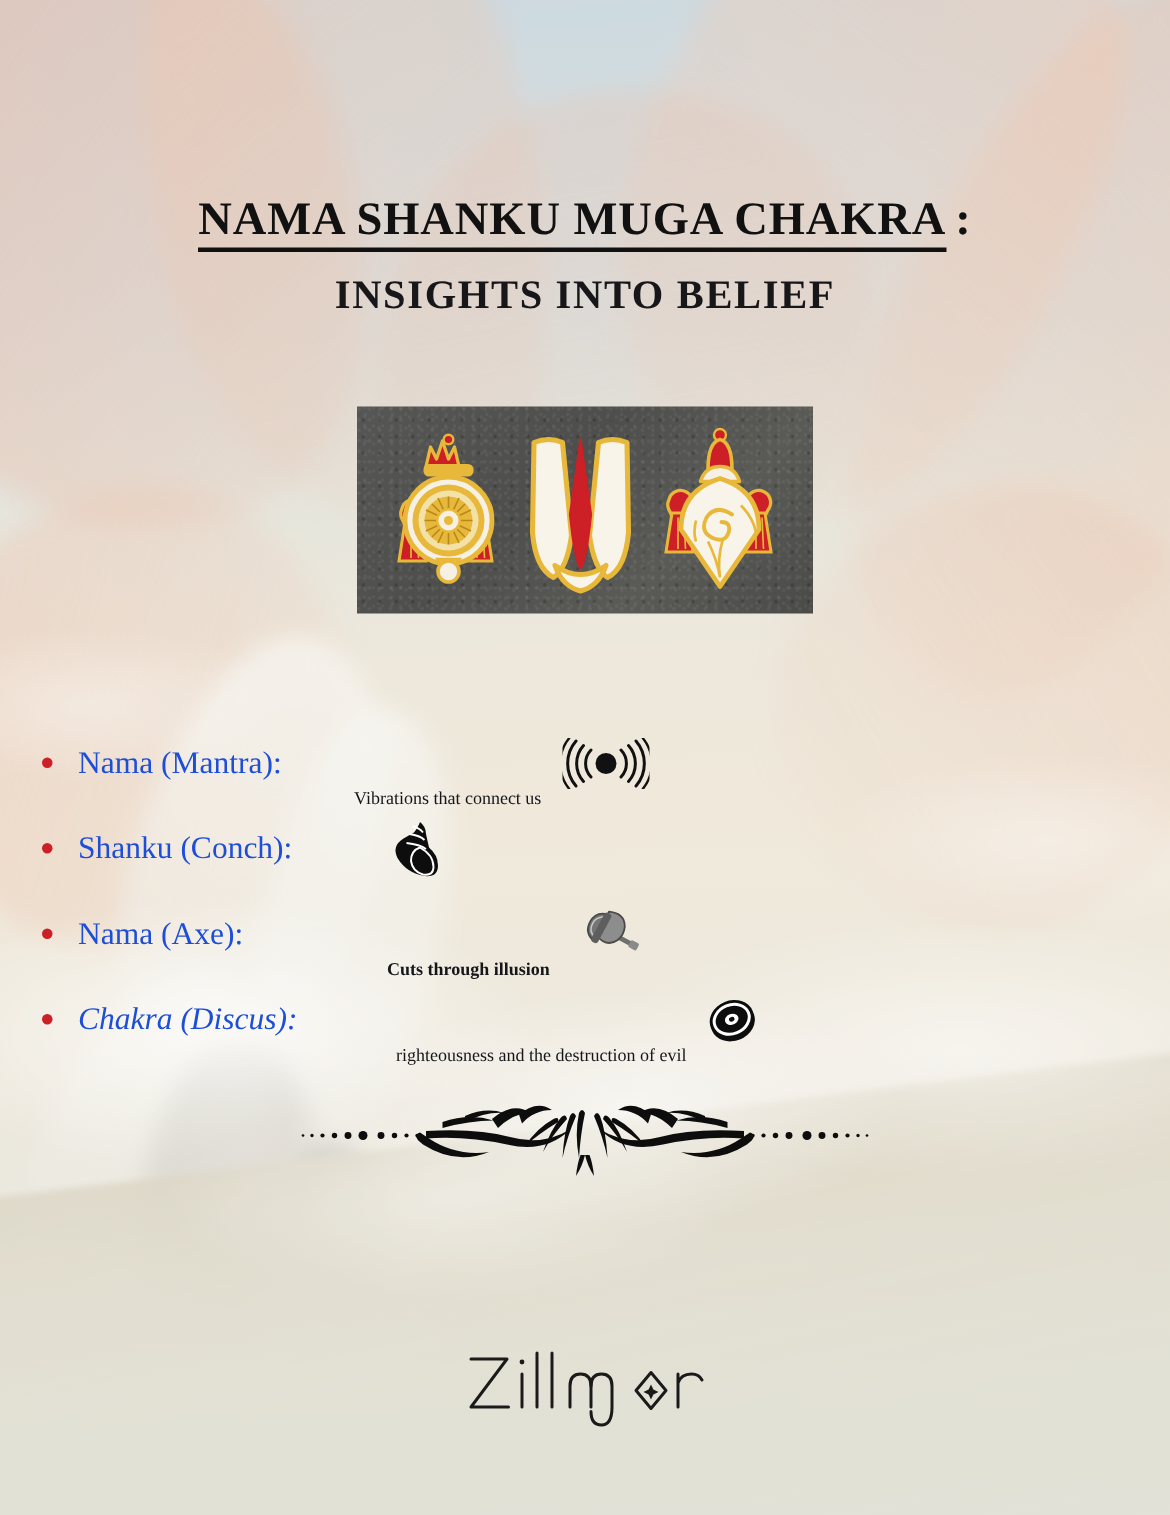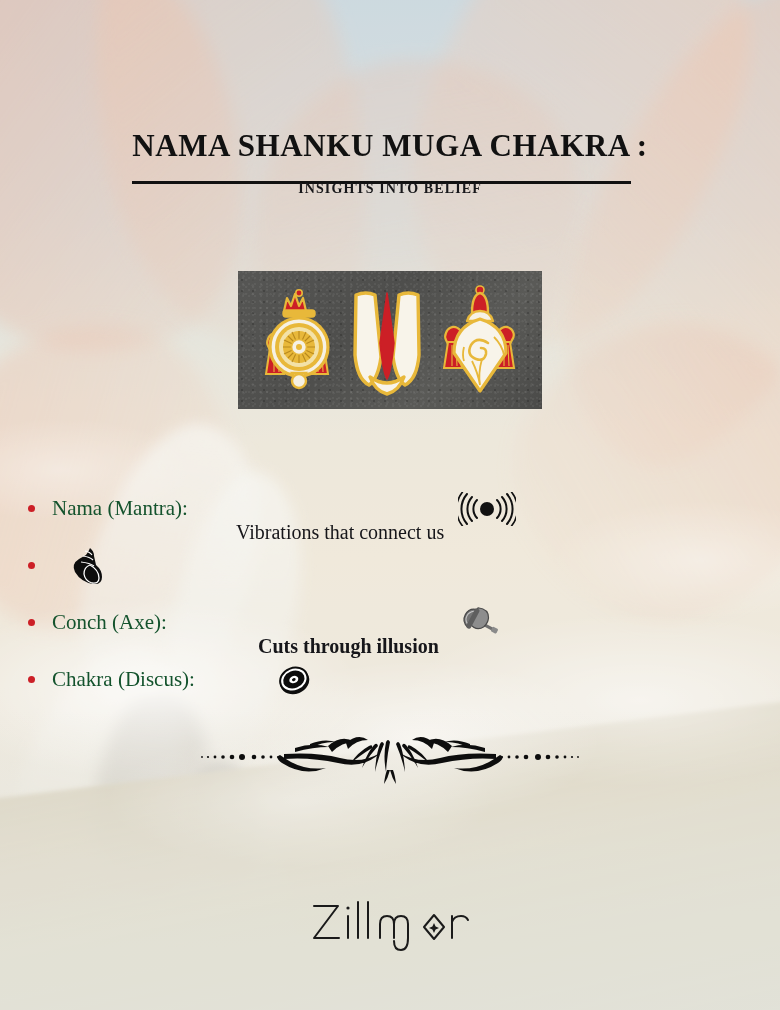--- a/index.html
+++ b/index.html
@@ -149,29 +149,29 @@
   .title-main {
     font-family: "Liberation Serif", serif;
     font-size: 31px;
     font-weight: bold;
     letter-spacing: 0.6px;
     color: #111111;
     white-space: nowrap;
   }
   .title-main .underlined {
     border-bottom: 3px solid #111111;
-    padding-bottom: 18px;
+    padding-bottom: 2px;
   }
   .title-colon {
     margin-left: 6px;
   }
   .title-sub {
     margin-top: 17px;
     font-family: "Liberation Serif", serif;
-    font-size: 14px;
+    font-size: 27px;
     font-weight: bold;
     letter-spacing: 1.1px;
     color: #17171a;
   }
 
   
   .emblem-panel {
     position: absolute;
     left: 238px;
     top: 271px;
@@ -204,30 +204,30 @@
     height: 57px;
   }
   .bullet-dot {
     width: 7px; height: 7px;
     background: #cc1f26;
     border-radius: 50%;
     margin-right: 17px;
     flex: 0 0 auto;
   }
   .label {
-    color: #14532d;
+    color: #1d4ed8;
     font-family: "Liberation Serif", serif;
     font-size: 21px;
     white-space: nowrap;
     flex: 0 0 auto;
   }
   .desc {
     color: #16161a;
     font-family: "Liberation Serif", serif;
-    font-size: 20px;
+    font-size: 12px;
     white-space: nowrap;
     flex: 0 0 auto;
     margin-top: 48px;
   }
   .row-icon {
     flex: 0 0 auto;
     display: flex;
     align-items: center;
     justify-content: center;
   }
@@ -239,21 +239,21 @@
   .r1 .row-icon { margin-left: 14px; }
 
   .r2 .label { width: 190px; }
   .r2 .desc  { margin-left: 0px; }
   .r2 .row-icon { margin-left: 18px; }
 
   .r3 .label { width: 206px; }
   .r3 .desc  { margin-left: 0px; font-weight: bold; }
   .r3 .row-icon { margin-left: 18px; }
 
-  .r4 .label { width: 212px; }
+  .r4 .label { width: 212px; font-style: italic; }
   .r4 .desc  { margin-left: 0px; }
   .r4 .row-icon { margin-left: 12px; }
 
   
   .divider {
     position: absolute;
     left: 50%;
     transform: translateX(-50%);
     top: 726px;
     width: 380px;
@@ -406,50 +406,52 @@
               <path d="M44 5 a18 18 0 0 1 0 24" stroke-width="2"></path>
               <path d="M49 2 a23 23 0 0 1 0 30" stroke-width="2"></path>
               <path d="M53.5 0 a27 27 0 0 1 0 34" stroke-width="1.6"></path>
             </g>
           </svg>
         </span>
       </div>
 
       <div class="row r2">
         <span class="bullet-dot"></span>
+        <span class="label">Shanku (Conch):</span>
         <span class="row-icon">
           <svg width="34" height="38" viewBox="0 0 34 38">
             <path d="M20 1 q4 3 4 8 l2 9 q6 5 6 12 q0 8 -9 7 q-12 -2 -18 -12 q-4 -8 4 -13 l7 -4 q3 -4 4 -7z" fill="#0d0d0d"></path>
             <path d="M15 4 q5 1 7 4 M13 9 q7 1 10 4 M11 15 q9 1 13 4" stroke="#ffffff" stroke-width="1.2" fill="none"></path>
             <path d="M20 18 q9 5 9 13 q0 6 -7 5 q-7 -2 -8 -9 q0 -7 6 -9z" fill="none" stroke="#ffffff" stroke-width="1.3"></path>
           </svg>
         </span>
       </div>
 
       <div class="row r3">
         <span class="bullet-dot"></span>
-        <span class="label">Conch (Axe):</span>
+        <span class="label">Nama (Axe):</span>
         <span class="desc">Cuts through  illusion</span>
         <span class="row-icon">
           <svg width="44" height="38" viewBox="0 0 44 38">
             <g transform="rotate(28 22 19)">
               <rect x="14" y="16.5" width="28" height="3.2" rx="1.5" fill="#6f6f6f"></rect>
               <rect x="36" y="15.5" width="6" height="5.2" rx="1" fill="#8a8a8a"></rect>
               <path d="M14 6 q10 -4 14 4 q2 5 0 10 q-4 8 -14 4 z" fill="#8d8d8d" stroke="#4a4a4a" stroke-width="1.2"></path>
               <path d="M14 8 q-8 2 -8 10 q0 8 8 10 z" fill="#757575" stroke="#4a4a4a" stroke-width="1.2"></path>
               <path d="M12 11 q-4 3 -4 7 q0 5 4 7" fill="none" stroke="#c8c8c8" stroke-width="1"></path>
               <rect x="12" y="7" width="5" height="22" rx="2" fill="#5e5e5e"></rect>
             </g>
           </svg>
         </span>
       </div>
 
       <div class="row r4">
         <span class="bullet-dot"></span>
         <span class="label">Chakra (Discus):</span>
+        <span class="desc">righteousness and the  destruction of evil</span>
         <span class="row-icon">
           <svg width="36" height="36" viewBox="0 0 36 36">
             <g transform="rotate(-22 18 18)">
               <ellipse cx="18" cy="19.5" rx="15" ry="12.5" fill="#0d0d0d"></ellipse>
               <ellipse cx="18" cy="17.5" rx="15" ry="12.5" fill="#0d0d0d"></ellipse>
               <ellipse cx="18" cy="17.5" rx="12" ry="9.6" fill="none" stroke="#ffffff" stroke-width="2"></ellipse>
               <ellipse cx="18" cy="17.5" rx="4.6" ry="3.6" fill="#ffffff"></ellipse>
               <ellipse cx="18" cy="17.5" rx="1.9" ry="1.5" fill="#0d0d0d"></ellipse>
             </g>
           </svg>

